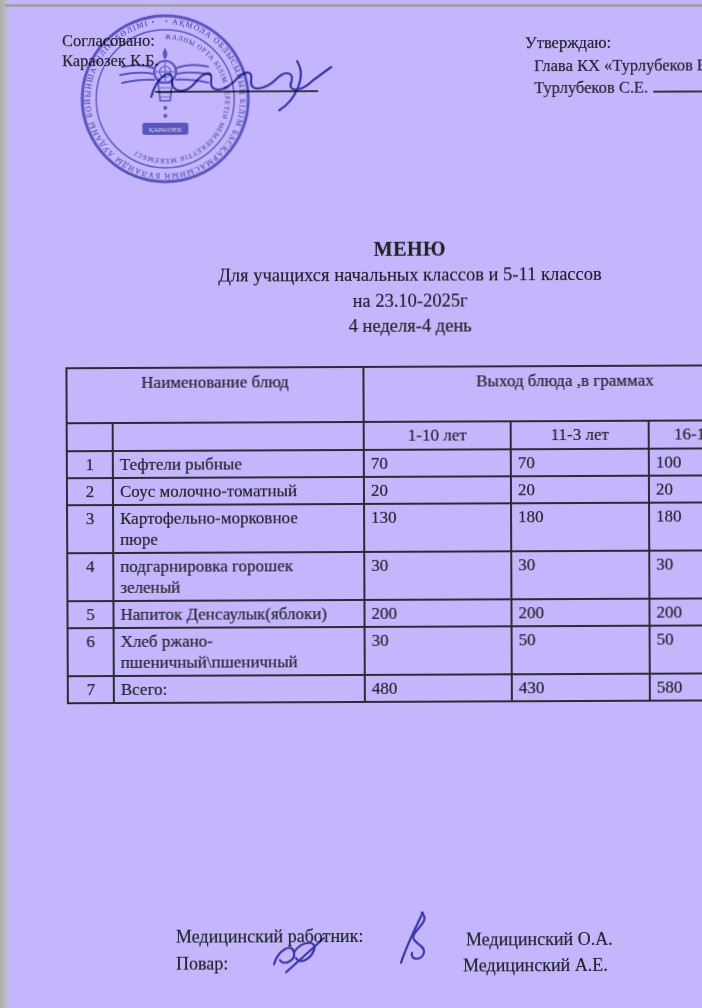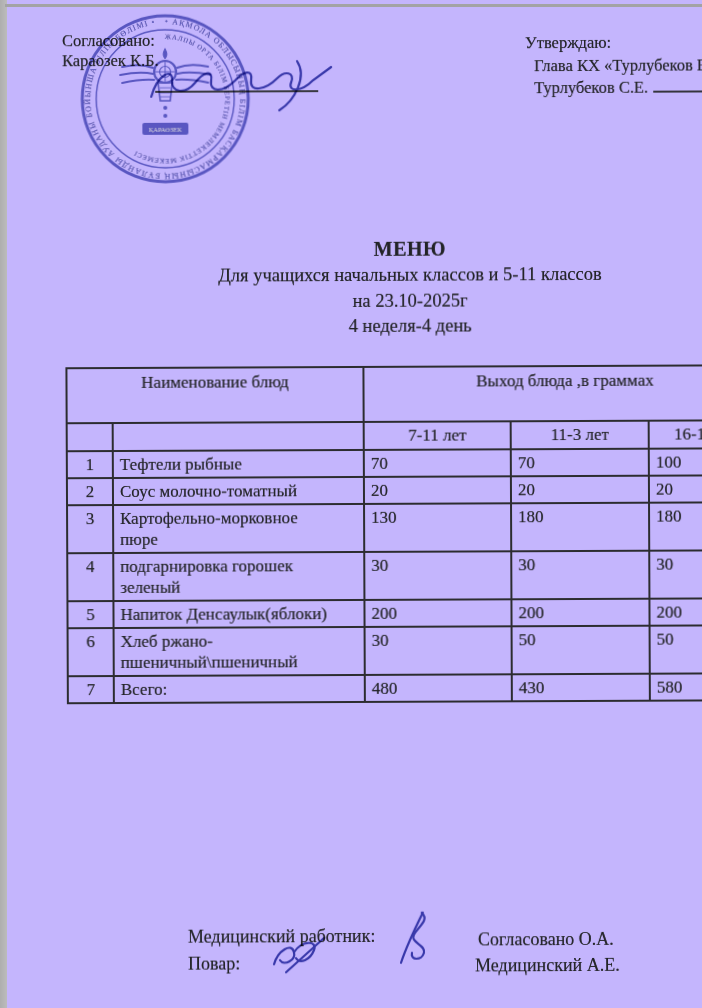--- a/index.html
+++ b/index.html
@@ -44,21 +44,21 @@
   
   svg.stamp{position:absolute;left:80px;top:11px;width:174px;height:174px;
     opacity:.84;mix-blend-mode:multiply;}
   
   svg.sig{position:absolute;mix-blend-mode:multiply;}
   .sig1{left:148px;top:56px;width:190px;height:58px;}
   .sig2{left:390px;top:908px;width:46px;height:60px;}
   .sig3{left:266px;top:934px;width:66px;height:42px;}
 
   
-  .ftr{position:absolute;font-size:18px;white-space:nowrap;margin-left:12px;}
+  .ftr{position:absolute;font-size:18px;white-space:nowrap;}
   .f-role1{left:174px;top:926px;}
   .f-name1{left:464px;top:930px;}
   .f-role2{left:174px;top:953px;}
   .f-name2{left:461px;top:956px;}
 </style>
 </head>
 <body>
 
 <div class="page">
   <div class="scan-edge-left"></div>
@@ -136,21 +136,21 @@
           <col style="width:118px">
         </colgroup>
       <tbody>
         <tr class="hrow1">
           <td class="hdr" colspan="2">Наименование блюд</td>
           <td class="hdr" colspan="3">Выход блюда ,в граммах</td>
         </tr>
         <tr class="hrow2">
           <td></td>
           <td></td>
-          <td>7-11 лет</td>
+          <td>1-10 лет</td>
           <td>11-3 лет</td>
           <td>16-18 лет</td>
         </tr>
         <tr>
           <td class="c-num">1</td>
           <td class="c-name">
               <div>Тефтели рыбные</div>
             </td>
           <td class="c-val">70</td>
           <td class="c-val">70</td>
@@ -216,21 +216,21 @@
       </tbody>
     </table>
 
     <div class="ftr f-role1">Медицинский работник:</div>
     <svg class="sig sig2" viewBox="0 0 46 60">
       <g fill="none" stroke="#3737aa" stroke-width="2.2" stroke-linecap="round">
         <path d="M30,5 C38,13 26,19 22,27 C18,35 34,37 32,45 C30,53 18,53 20,45"></path>
         <path d="M31,5 C23,21 15,37 9,55"></path>
       </g>
     </svg>
-    <div class="ftr f-name1">Согласовано О.А.</div>
+    <div class="ftr f-name1">Медицинский О.А.</div>
 
     <div class="ftr f-role2">Повар:</div>
     <svg class="sig sig3" viewBox="0 0 66 42">
       <g fill="none" stroke="#3737aa" stroke-width="2.2" stroke-linecap="round">
         <path d="M6,30 C10,16 24,8 26,18 C28,26 16,32 12,26"></path>
         <path d="M26,18 C34,6 50,6 46,16 C42,26 32,30 28,24"></path>
         <path d="M56,4 L18,38"></path>
       </g>
     </svg>
     <div class="ftr f-name2">Медицинский А.Е.</div>

